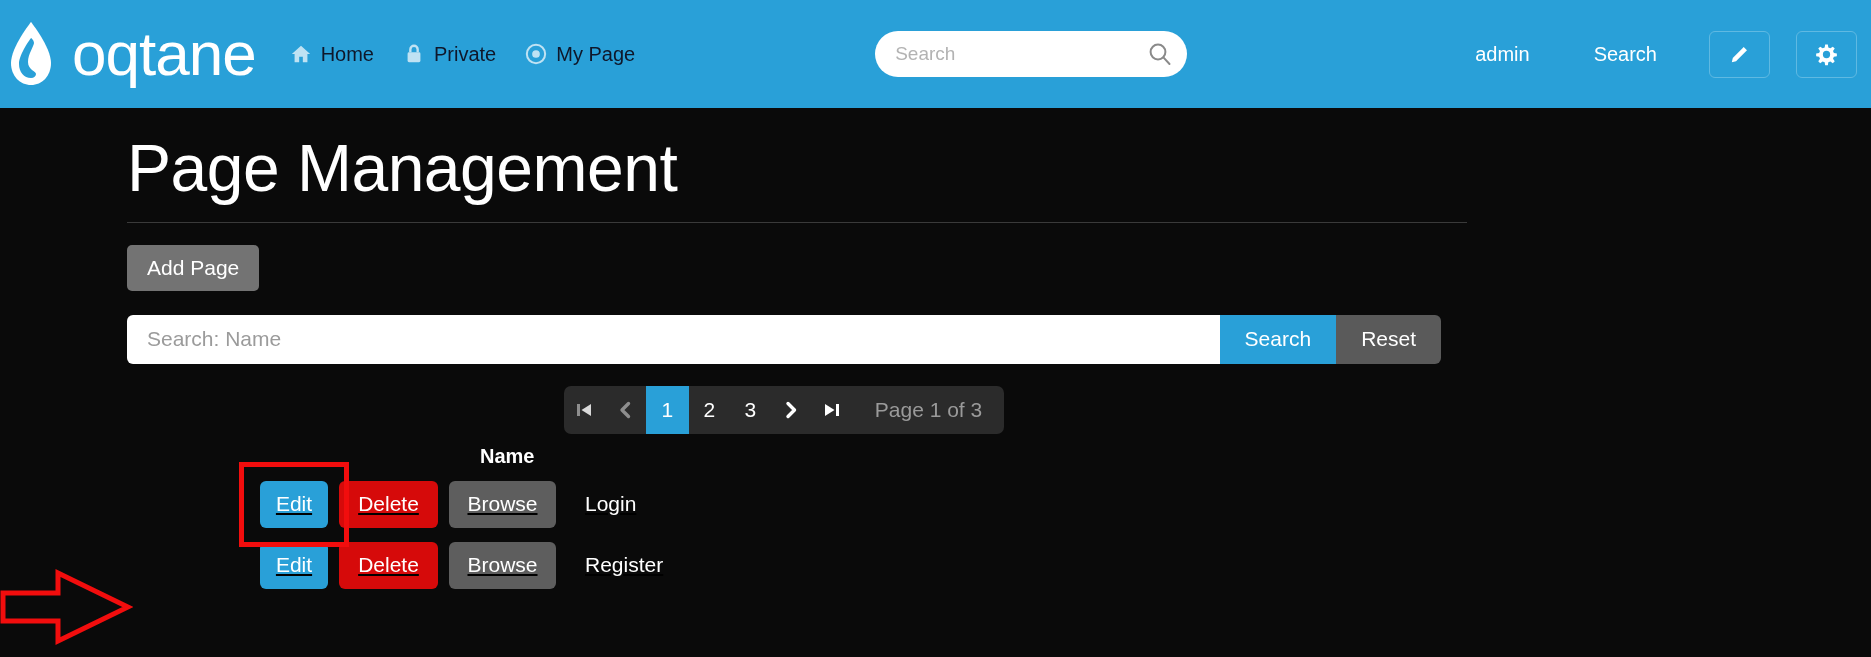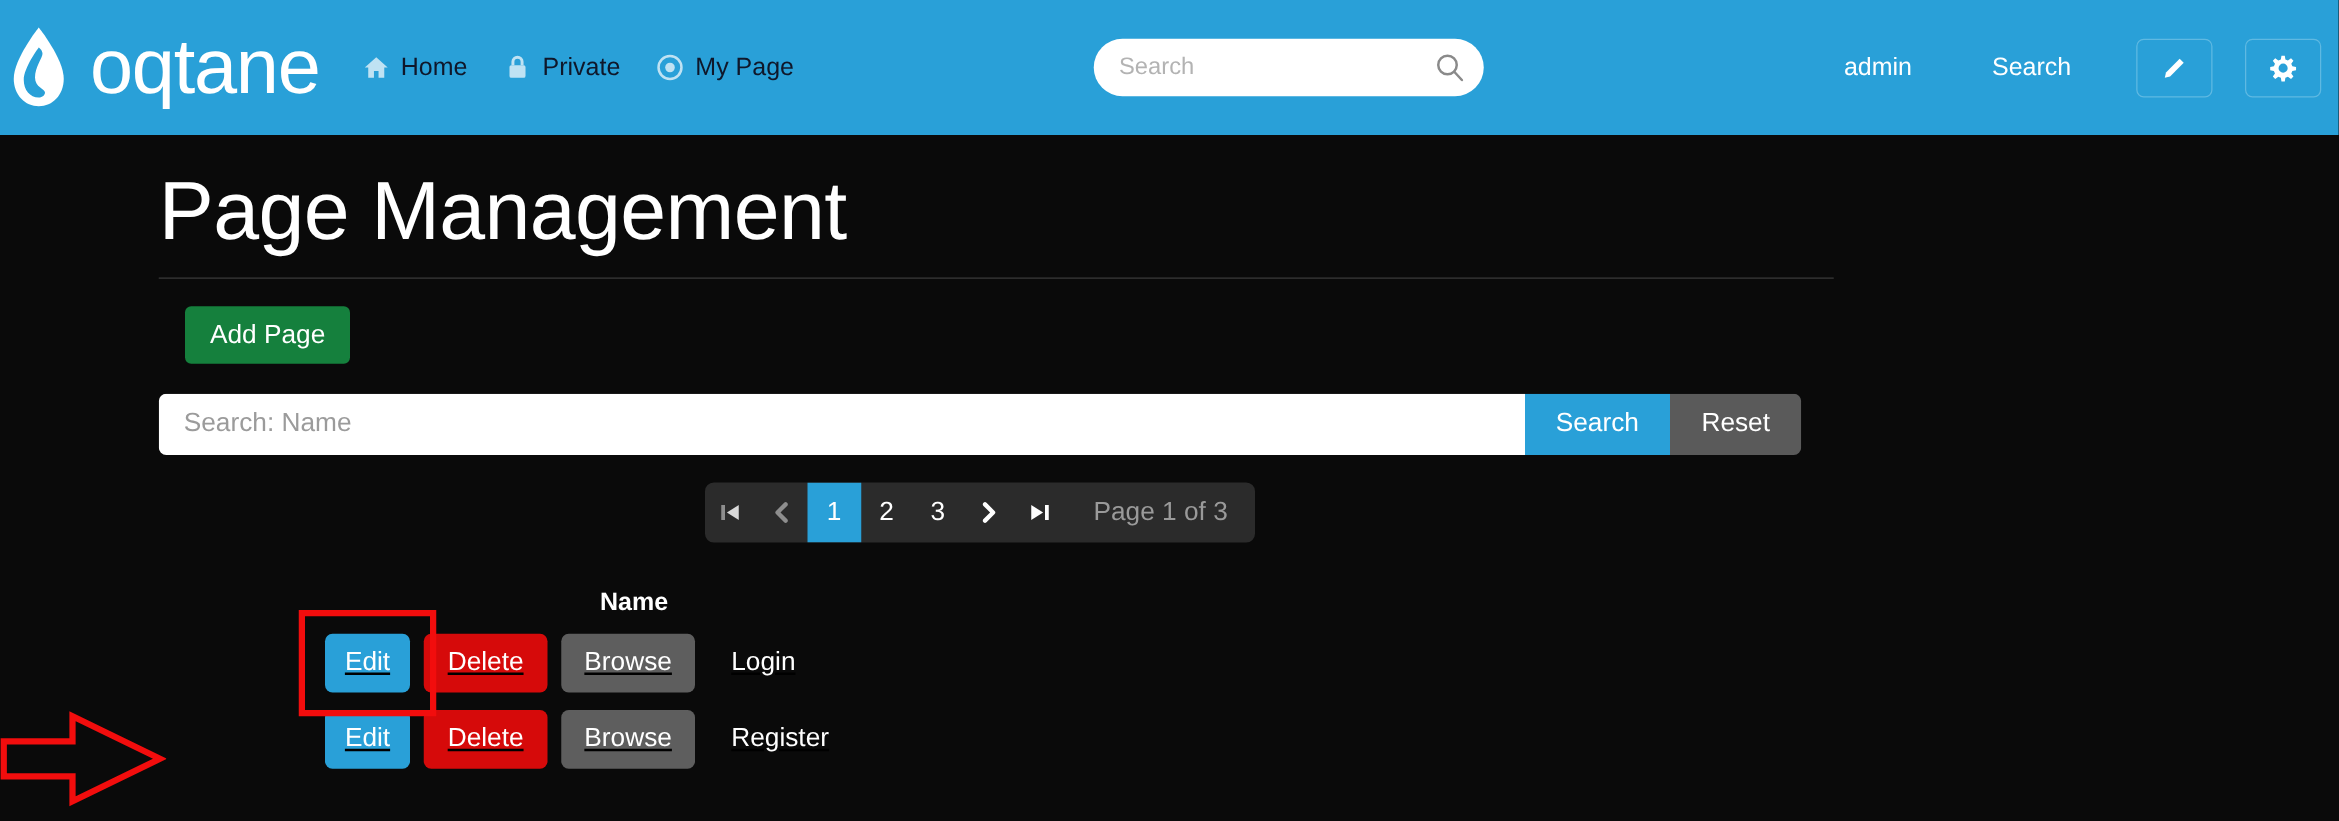--- a/index.html
+++ b/index.html
@@ -111,29 +111,28 @@
     letter-spacing: -0.5px;
   }
   .rule {
     height: 1px;
     background: #3a3a3a;
     width: 1340px;
     margin-top: 14px;
   }
   .add-btn {
     margin-top: 22px;
-    background: #15803d;
+    background: #737373;
     color: #ffffff;
     font-size: 21px;
     border: none;
     border-radius: 5px;
     padding: 11px 20px;
     cursor: pointer;
     font-family: "Liberation Sans", sans-serif;
-    margin-left: 21px;
   }
 
   .search-row {
     margin-top: 24px;
     display: flex;
     width: 1314px;
     height: 49px;
     border-radius: 6px;
     overflow: hidden;
   }
@@ -176,21 +175,21 @@
     cursor: pointer;
     padding: 0 10px;
     text-decoration: none;
   }
   .pg.muted { color: #8e8e8e; }
   .pg.active { background: #29a0d8; color: #ffffff; min-width: 43px; }
   .pg.label { color: #9a9a9a; padding: 0 22px; cursor: default; }
   .pg svg { width: 20px; height: 20px; display:block; }
 
   
-  .tbl { margin-top: 32px; width: 1314px; }
+  .tbl { margin-top: 6px; width: 1314px; }
   .tbl-head {
     display: flex; align-items: center;
     padding-left: 353px;
     height: 34px;
   }
   .th { color: #ffffff; font-size: 20px; font-weight: bold; }
   .tbl-row {
     display: flex; align-items: center;
     gap: 11px;
     height: 61px;

